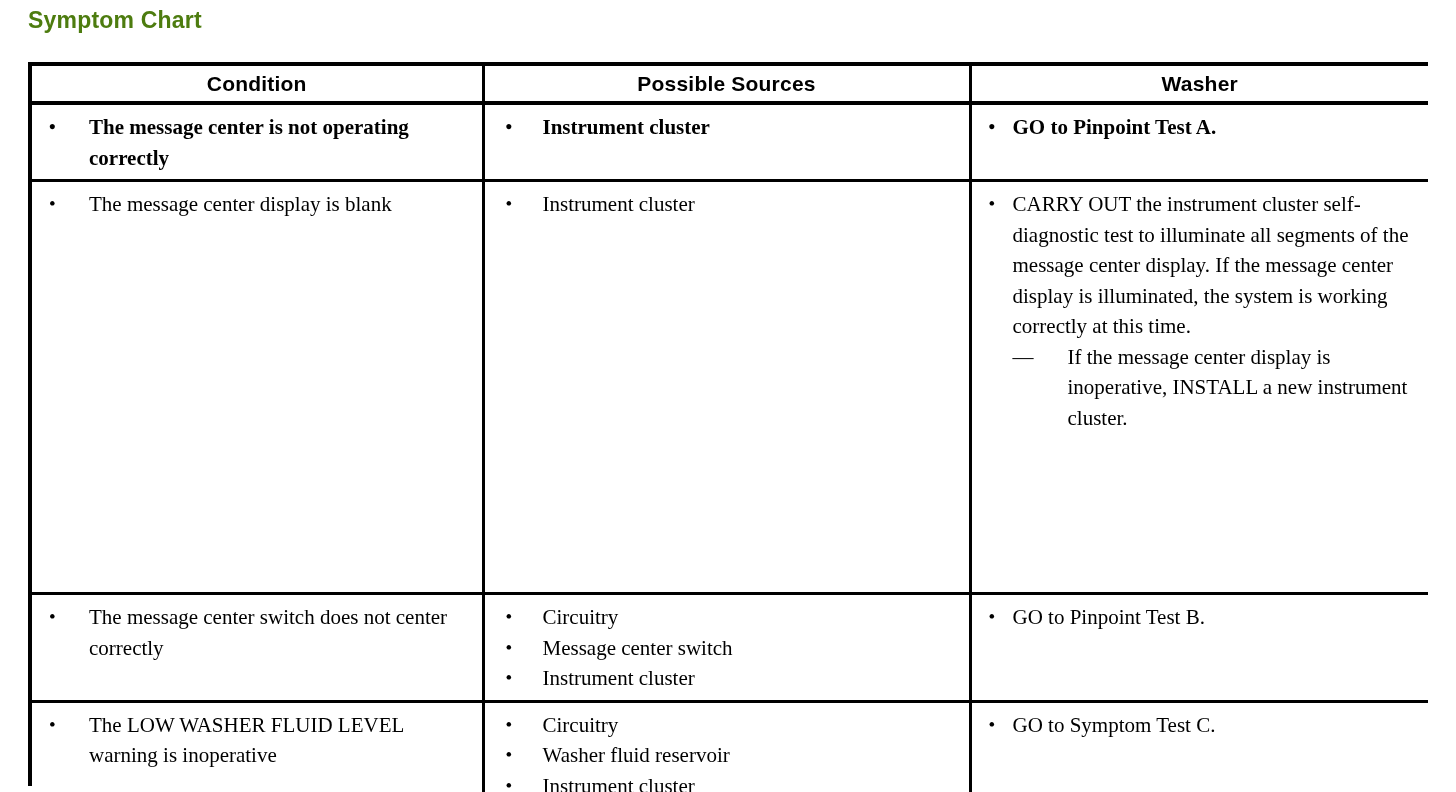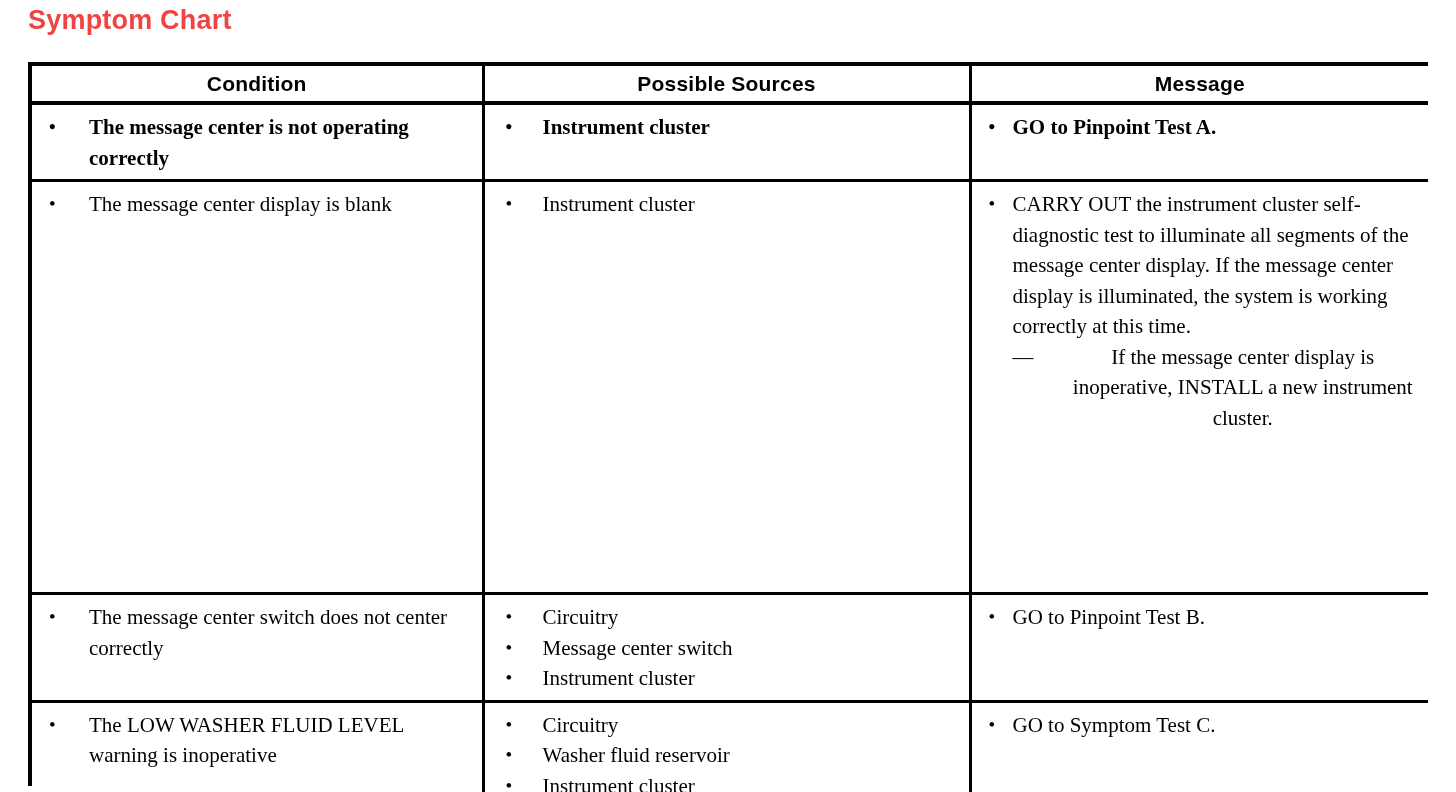--- a/index.html
+++ b/index.html
@@ -23,24 +23,24 @@
     background: #ffffff;
   }
 
   
   .page-title {
     position: absolute;
     left: 28px;
     top: 7px;
     font-family: "Liberation Sans", "DejaVu Sans", sans-serif;
     font-weight: bold;
-    font-size: 27px;
+    font-size: 23px;
     line-height: 26px;
     letter-spacing: 0.2px;
-    color: #ef4444;
+    color: #4d7c0f;
     white-space: nowrap;
   }
 
   
   .chart-table {
     position: absolute;
     left: 28px;
     top: 62px;
     width: 1400px;
     height: 724px;
@@ -137,21 +137,20 @@
   ul.subdash {
     list-style: none;
     margin: 0;
     padding: 0;
   }
   ul.subdash > li {
     position: relative;
     padding-left: 55px;
     font-size: 21px;
     line-height: 30.5px;
-    text-align: center;
   }
   ul.subdash > li::before {
     content: "\2014";
     position: absolute;
     left: 0;
     top: 0;
     font-size: 21px;
     line-height: 30.5px;
   }
 </style>
@@ -166,21 +165,21 @@
     <table class="symptom-grid">
       <colgroup>
         <col class="col-condition">
         <col class="col-sources">
         <col class="col-action">
       </colgroup>
       <thead>
         <tr>
           <th>Condition</th>
           <th>Possible Sources</th>
-          <th>Message</th>
+          <th>Washer</th>
         </tr>
       </thead>
       <tbody>
 
         <tr class="row-1">
           <td class="col-cond">
             <div class="cell-inner">
               <ul class="bullets">
                 <li>
                   <span class="justify-last-left">The message center is not operating correctly</span>

